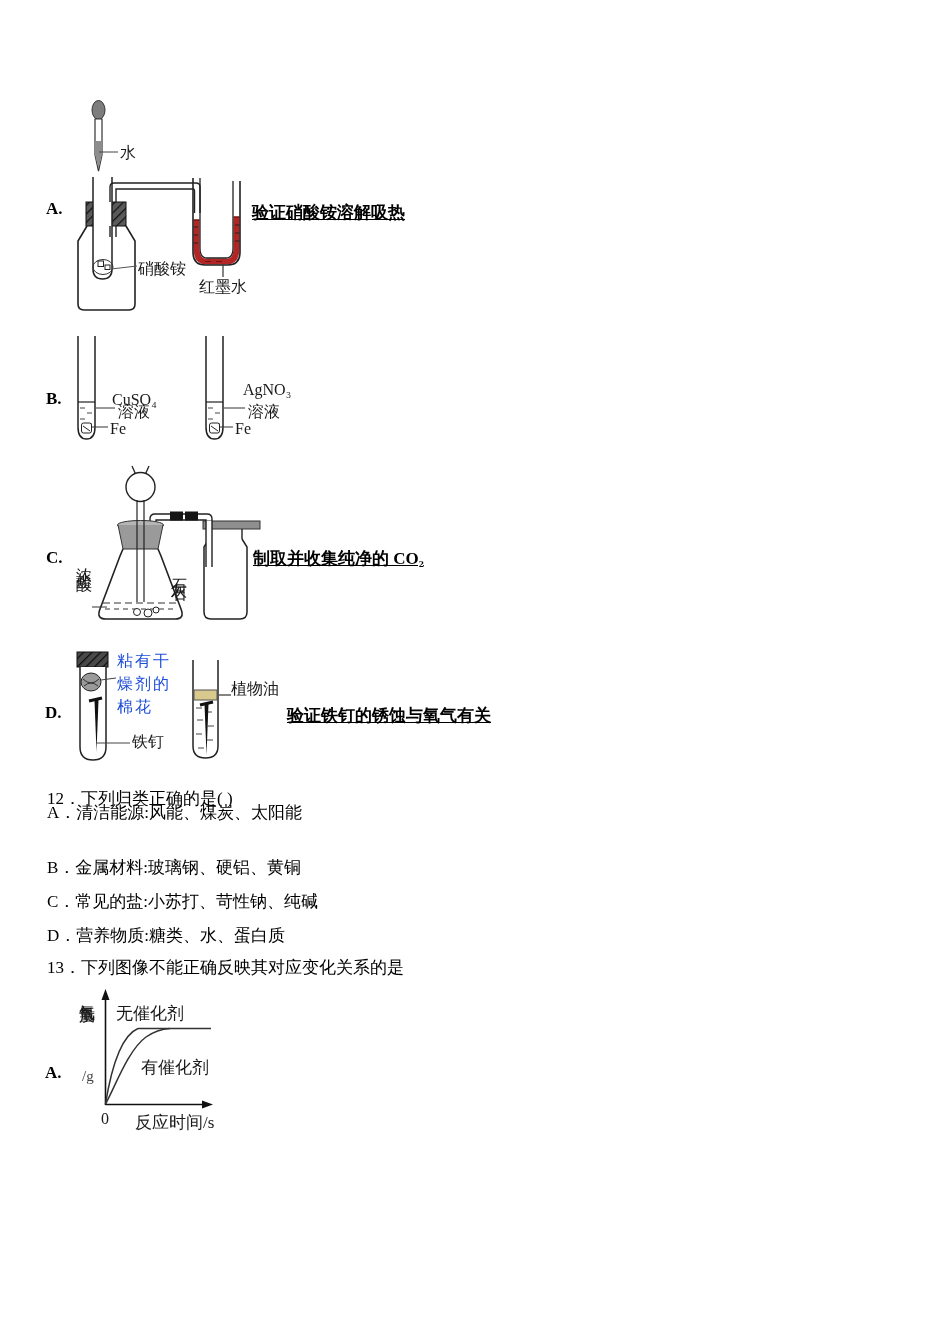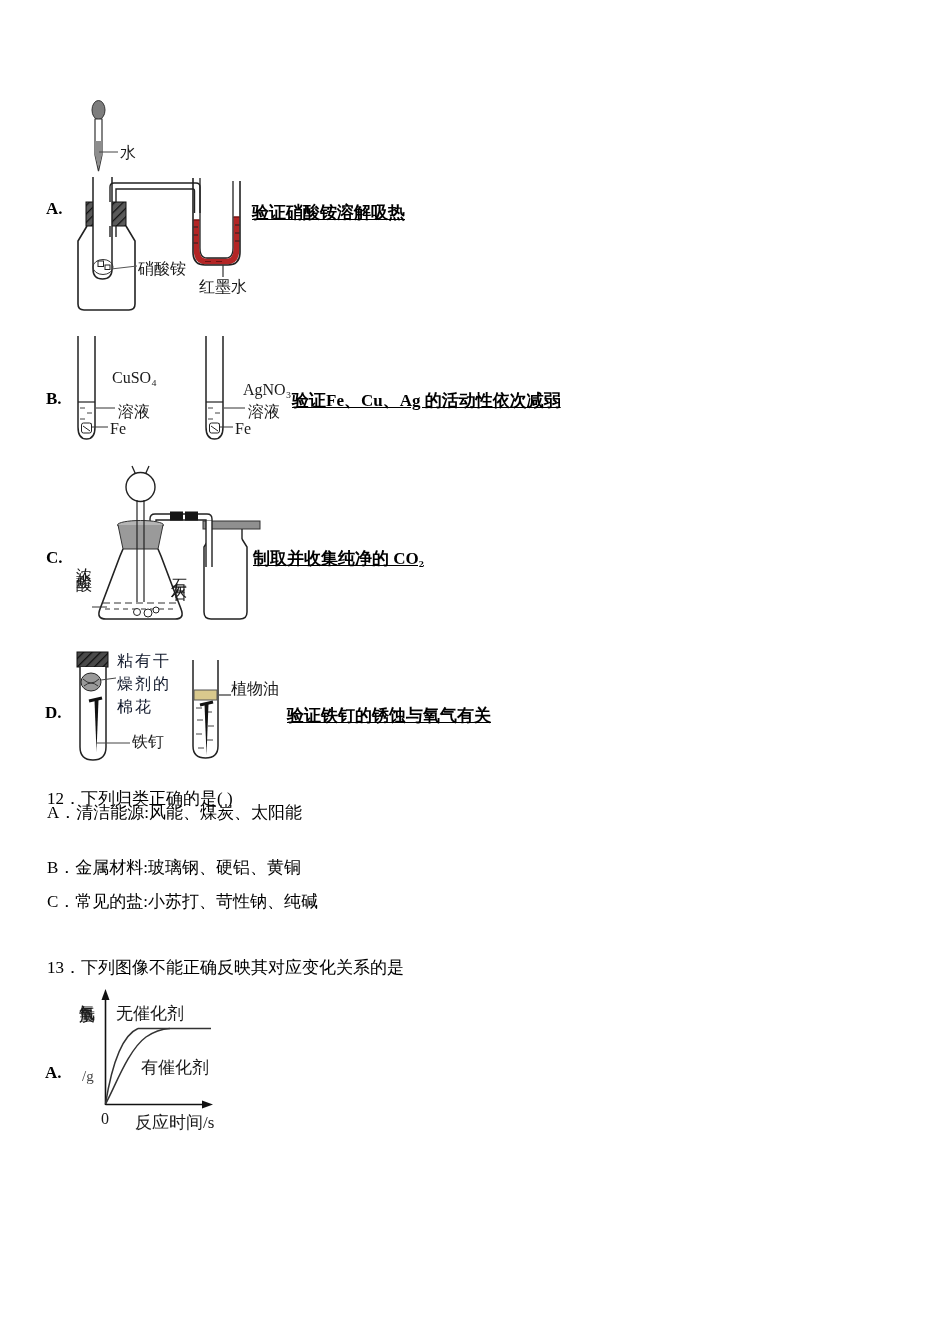--- a/index.html
+++ b/index.html
@@ -5,21 +5,21 @@
   html,body{margin:0;padding:0;background:#fff;}
   .page{position:relative;width:950px;height:1344px;background:#ffffff;overflow:hidden;
         font-family:"Liberation Serif","DejaVu Serif",serif;color:#000;}
   .abs{position:absolute;}
   .lbl{position:absolute;font-size:16px;color:#1a1a1a;white-space:nowrap;font-weight:normal;}
   .letter{position:absolute;font-size:17px;font-weight:bold;white-space:nowrap;}
   .desc{position:absolute;font-size:17px;font-weight:bold;white-space:nowrap;text-decoration:underline;}
   .qline{position:absolute;left:47px;font-size:17px;font-weight:normal;white-space:nowrap;}
   .vtext{position:absolute;writing-mode:vertical-rl;text-orientation:upright;
          font-size:16px;color:#1a1a1a;letter-spacing:4px;line-height:1;}
-  .wrap3{position:absolute;width:57px;font-size:16px;line-height:23px;color:#0f172a;
+  .wrap3{position:absolute;width:57px;font-size:16px;line-height:23px;color:#1d4ed8;
          word-break:break-all;letter-spacing:2px;font-weight:normal;}
   svg{position:absolute;overflow:visible;}
 </style>
 </head>
 <body>
 
 <div class="page">
 
   <svg class="abs" style="left:60px;top:95px" width="200" height="222" viewBox="0 0 200 222">
     <defs>
@@ -102,27 +102,26 @@
         <line x1="138" y1="87" x2="143" y2="87"></line>
           <line x1="145" y1="92" x2="150" y2="92"></line>
       </g>
       <rect x="139.5" y="91" width="10" height="10" rx="2" fill="#fff" stroke="#222"></rect>
       <line x1="141" y1="94" x2="148" y2="99" stroke="#222" stroke-width="1"></line>
       <line x1="154" y1="76" x2="175" y2="76" stroke="#333" stroke-width="1"></line>
       <line x1="150" y1="95" x2="163" y2="95" stroke="#333" stroke-width="1"></line>
     </g>
   </svg>
   <div class="letter" style="left:46px;top:389px">B.</div>
-  <div class="lbl" style="left:112px;top:369px">CuSO₄</div>
+  <div class="lbl" style="left:112px;top:391px">CuSO₄</div>
   <div class="lbl" style="left:118px;top:402px">溶液</div>
   <div class="lbl" style="left:110px;top:420px">Fe</div>
   <div class="lbl" style="left:243px;top:381px">AgNO₃</div>
   <div class="lbl" style="left:248px;top:402px">溶液</div>
   <div class="lbl" style="left:235px;top:420px">Fe</div>
-  <div class="desc" style="left:292px;top:389px">验证Fe、Cu、Ag 的活动性依次减弱</div>
 
   <svg class="abs" style="left:90px;top:462px" width="180" height="172" viewBox="0 0 180 172">
 
     <g>
       <rect x="113" y="59" width="57" height="8" fill="#8f8f8f" stroke="#333"></rect>
       <line x1="119" y1="67" x2="119" y2="77" stroke="#222" stroke-width="1.4"></line>
       <line x1="152" y1="67" x2="152" y2="77" stroke="#222" stroke-width="1.4"></line>
       <path d="M119,77 L114,85 V150 Q114,157 121,157 H150 Q157,157 157,150 V85 L152,77" fill="none" stroke="#222" stroke-width="1.5"></path>
     </g>
 
@@ -195,20 +194,21 @@
   <div class="letter" style="left:45px;top:703px">D.</div>
   <div class="wrap3" style="left:117px;top:649px">粘有干燥剂的棉花</div>
   <div class="lbl" style="left:132px;top:732px">铁钉</div>
   <div class="lbl" style="left:231px;top:679px">植物油</div>
   <div class="desc" style="left:287px;top:704px">验证铁钉的锈蚀与氧气有关</div>
 
   <div class="qline" style="top:787px">12．下列归类正确的是( )</div>
   <div class="qline" style="top:801px">A．清洁能源:风能、煤炭、太阳能</div>
   <div class="qline" style="top:856px">B．金属材料:玻璃钢、硬铝、黄铜</div>
   <div class="qline" style="top:890px">C．常见的盐:小苏打、苛性钠、纯碱</div>
+  <div class="qline" style="top:924px">D．营养物质:糖类、水、蛋白质</div>
 
   <div class="qline" style="top:956px">13．下列图像不能正确反映其对应变化关系的是</div>
 
   <svg class="abs" style="left:90px;top:988px" width="140" height="134" viewBox="0 0 140 134">
     <g>
       <line x1="15.5" y1="10" x2="15.5" y2="117" stroke="#111" stroke-width="1.6"></line>
       <polygon points="15.5,1 11.5,12 19.5,12" fill="#111"></polygon>
       <line x1="15.5" y1="116.5" x2="114" y2="116.5" stroke="#111" stroke-width="1.6"></line>
       <polygon points="123,116.5 112,112.5 112,120.5" fill="#111"></polygon>
     </g>

